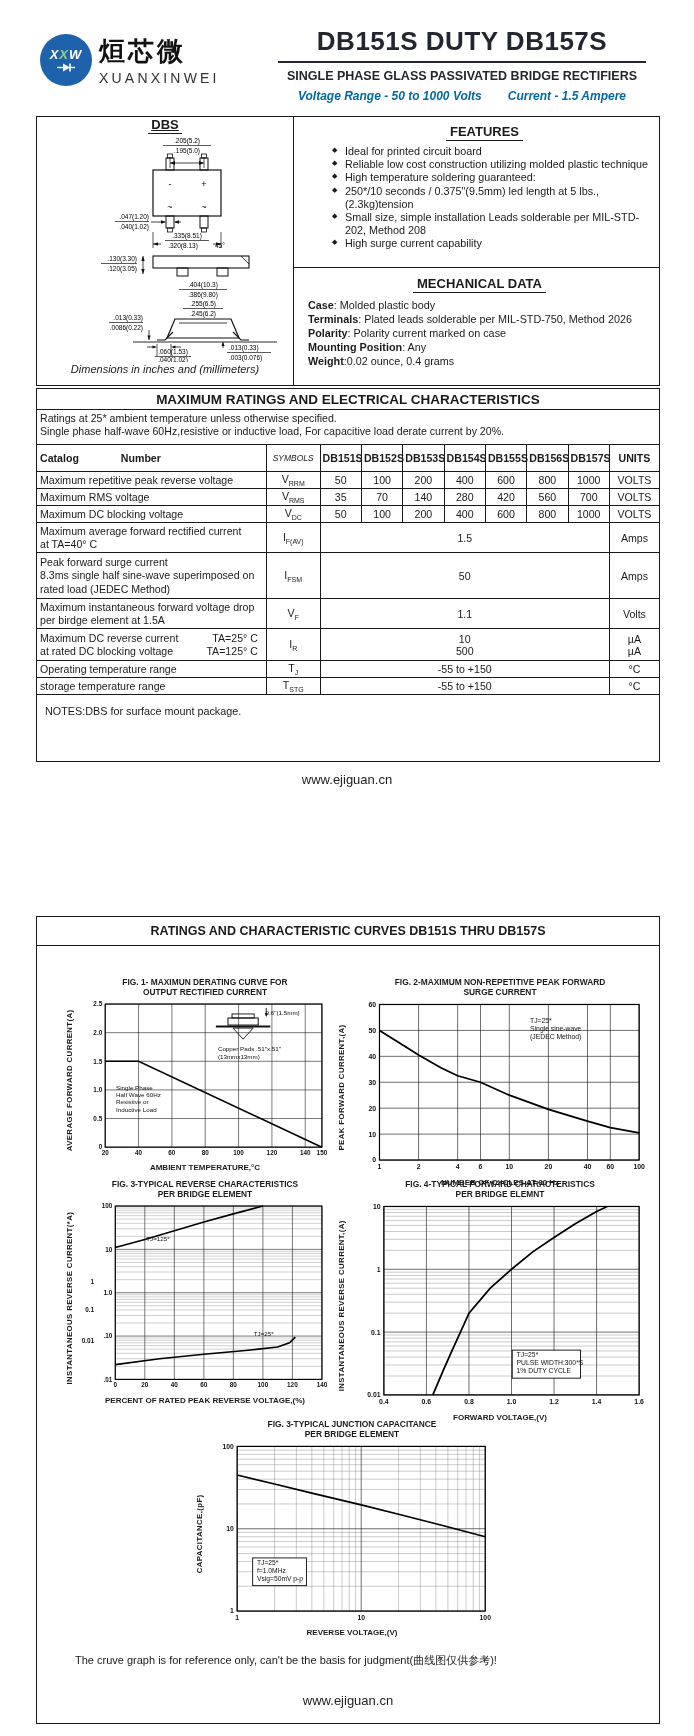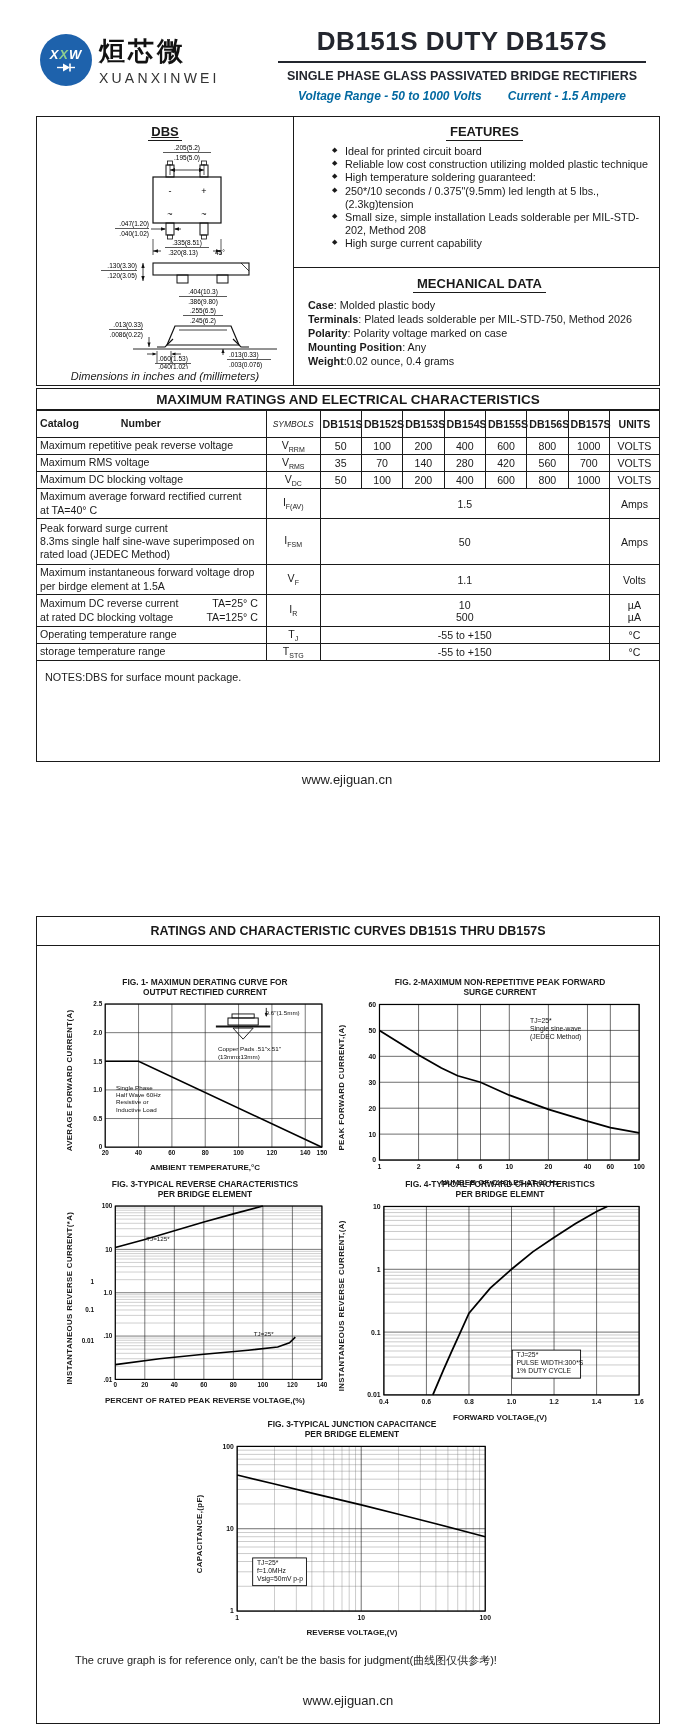--- a/index.html
+++ b/index.html
@@ -18,21 +18,21 @@
   .en{font-size:14px;letter-spacing:3.2px;color:#333;margin-top:1px;}
   .titleblk{flex:1;margin-left:14px;text-align:center;}
   .doc-title{font-size:26px;font-weight:bold;color:#23262e;letter-spacing:0.5px;margin-top:2px;}
   .title-rule{height:2px;background:#23262e;margin:4px 10px 6px;}
   .doc-sub{font-size:12.5px;font-weight:bold;color:#23262e;}
   .rng{font-size:12px;font-style:italic;font-weight:bold;color:#0369a1;margin-top:6px;
        display:flex;justify-content:center;gap:26px;}
   
   .box1{position:absolute;left:36px;top:116px;width:622px;height:268px;border:1.6px solid #1a1a1a;display:flex;}
   .box1-left{width:256px;border-right:1.6px solid #1a1a1a;display:flex;flex-direction:column;align-items:center;}
-  .pkg-title{font-size:13px;font-weight:bold;margin-top:7px;border-bottom:1.6px solid #1a1a1a;padding:0 3px 1px;text-decoration:underline;}
+  .pkg-title{font-size:13px;font-weight:bold;border-bottom:1.6px solid #1a1a1a;padding:0 3px 1px;text-decoration:underline;}
   .pkg-note{font-size:11px;font-style:italic;margin-top:1px;}
   .box1-right{flex:1;display:flex;flex-direction:column;}
   .features{height:143px;border-bottom:1.6px solid #1a1a1a;padding:7px 8px 0 24px;}
   .sec-head{text-align:center;font-size:13px;font-weight:bold;}
   .sec-head span{border-bottom:1.6px solid #1a1a1a;padding:0 4px 1px;}
   .feat-list{margin:6px 0 0 14px;padding:0;list-style:none;font-size:10.8px;line-height:1.22;}
   .feat-list li{position:relative;padding-left:13px;}
   .feat-list li::before{content:"\25C6";position:absolute;left:0;top:1px;font-size:7px;}
   .mech{flex:1;padding:8px 8px 0 14px;}
   .mech-items{margin-top:7px;font-size:10.8px;line-height:1.3;}
@@ -213,30 +213,34 @@
           <li>250*/10 seconds / 0.375"(9.5mm) led length at 5 lbs., (2.3kg)tension</li>
           <li>Small size, simple installation Leads solderable per MIL-STD-202, Method 208</li>
           <li>High surge current capability</li>
         </ul>
       </div>
       <div class="mech">
         <div class="sec-head"><span>MECHANICAL DATA</span></div>
         <div class="mech-items">
           <div><b>Case</b><span>: Molded plastic body</span></div>
           <div><b>Terminals</b><span>: Plated leads solderable per MIL-STD-750, Method 2026</span></div>
-          <div><b>Polarity</b><span>: Polarity voltage marked on case</span></div>
+          <div><b>Polarity</b><span>: Polarity current marked on case</span></div>
           <div><b>Mounting Position</b><span>: Any</span></div>
           <div><b>Weight</b><span>:0.02 ounce, 0.4 grams</span></div>
         </div>
       </div>
     </div>
   </div>
 
   <div class="rbox">
     <div class="rtitle">MAXIMUM RATINGS AND ELECTRICAL CHARACTERISTICS</div>
+    <div class="conds">
+      <div>Ratings at 25* ambient temperature unless otherwise specified.</div>
+      <div>Single phase half-wave 60Hz,resistive or inductive load, For capacitive load derate current by 20%.</div>
+    </div>
     <table class="rt">
       <colgroup>
           <col style="width:222px">
           <col style="width:52px">
           <col span="7" style="width:40px">
           <col style="width:48px">
         </colgroup>
       <tbody>
           <tr class="hd">
         <td class="name">

